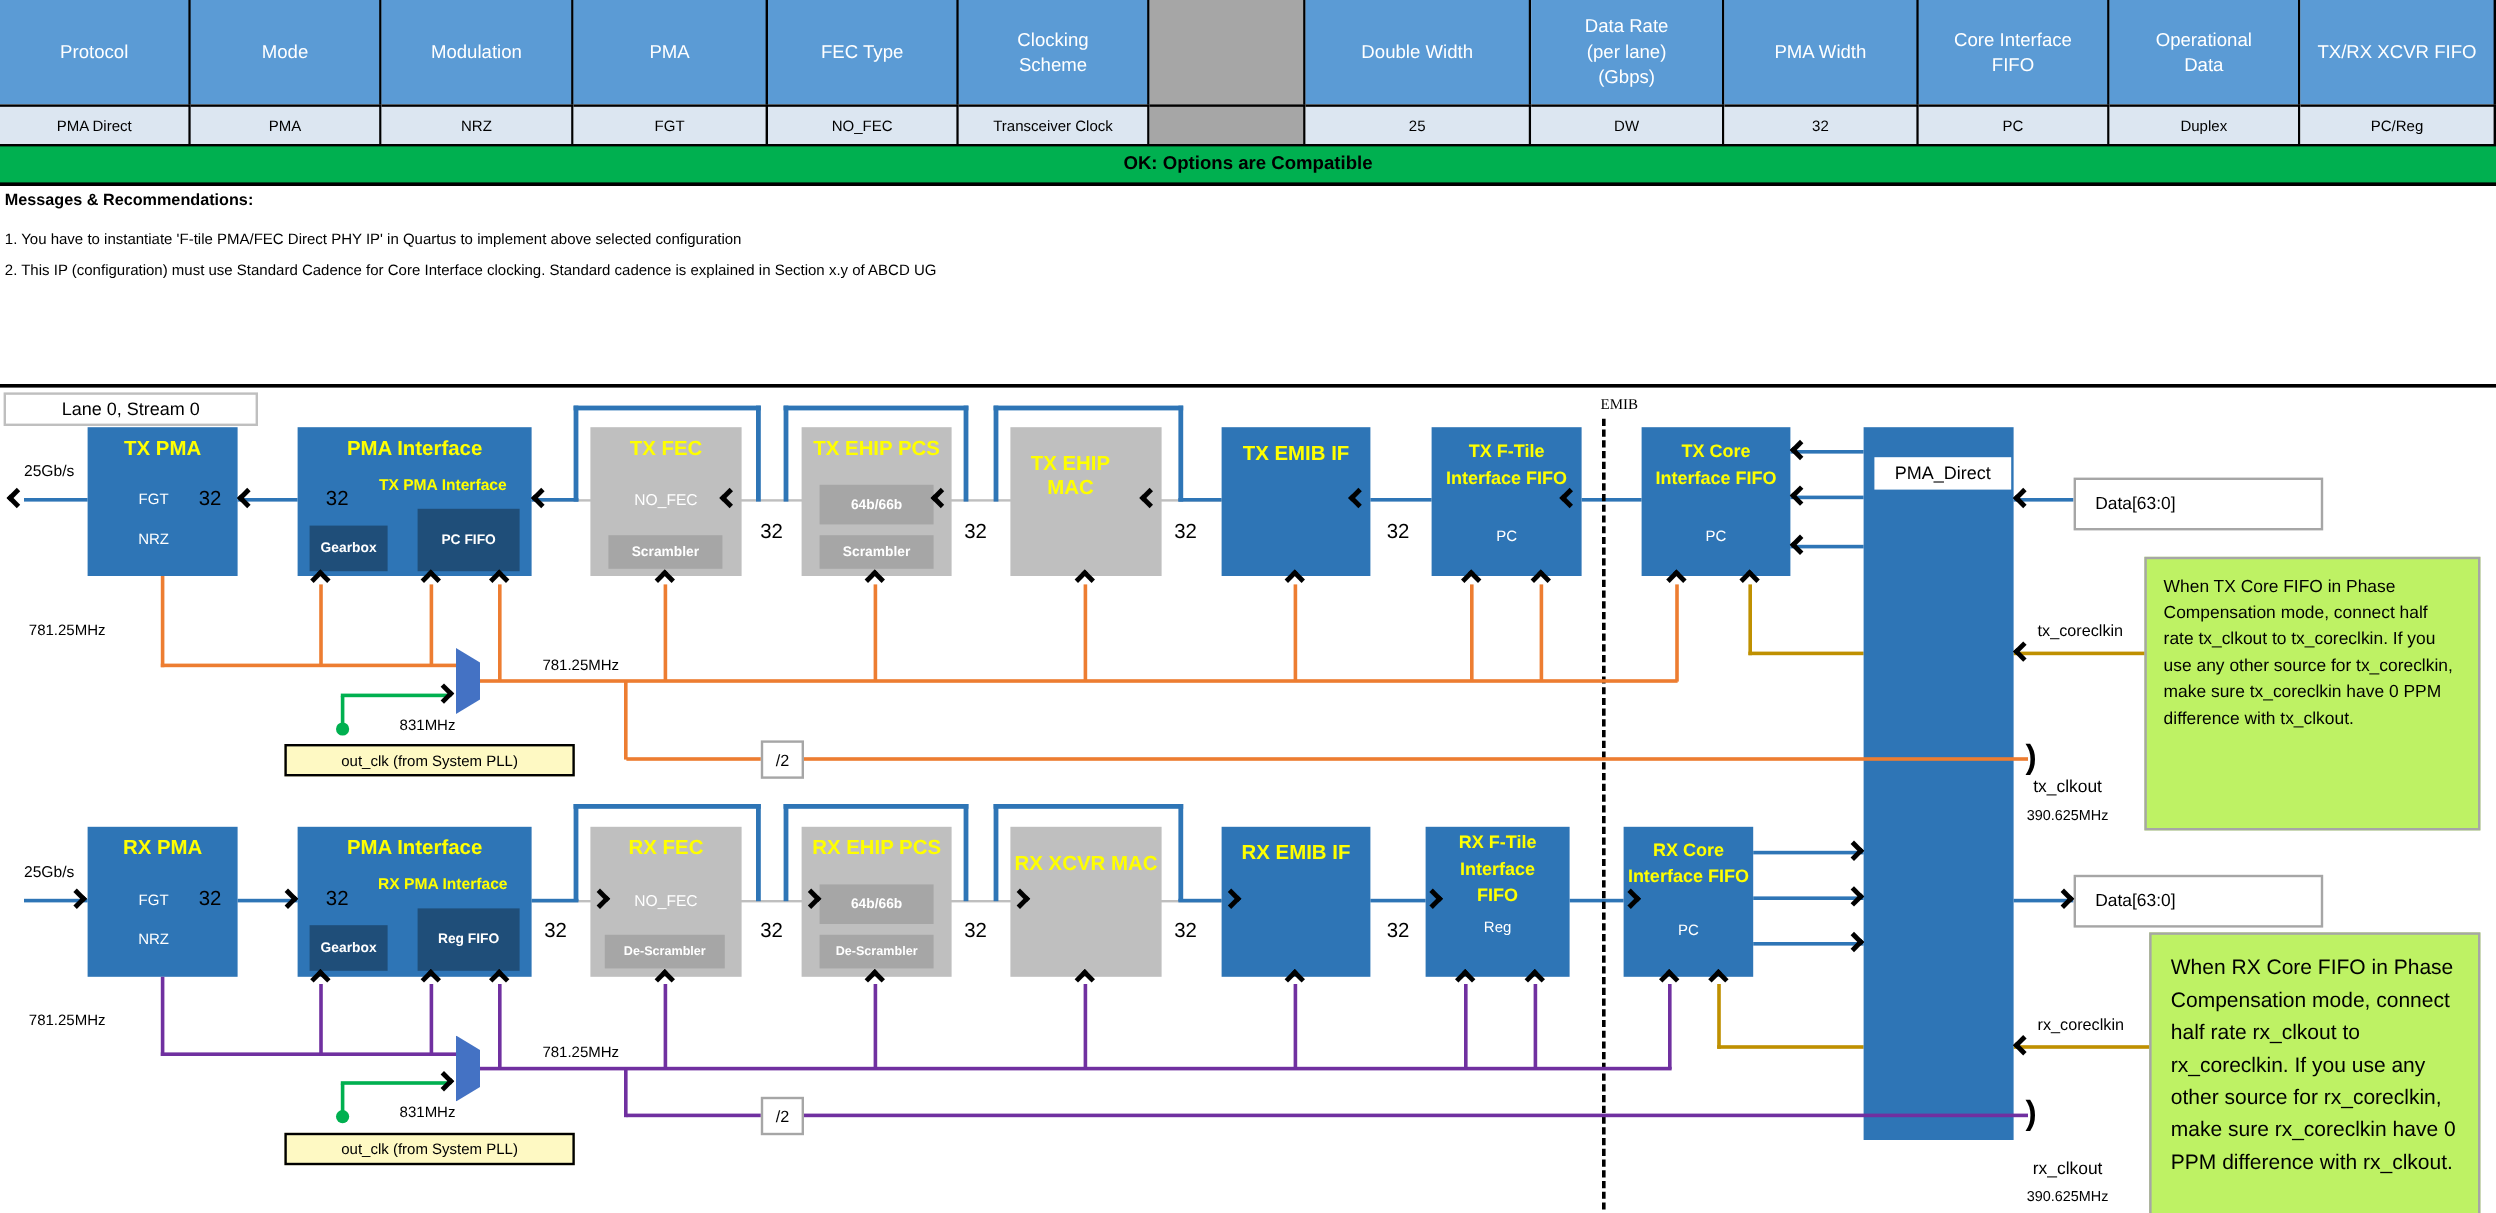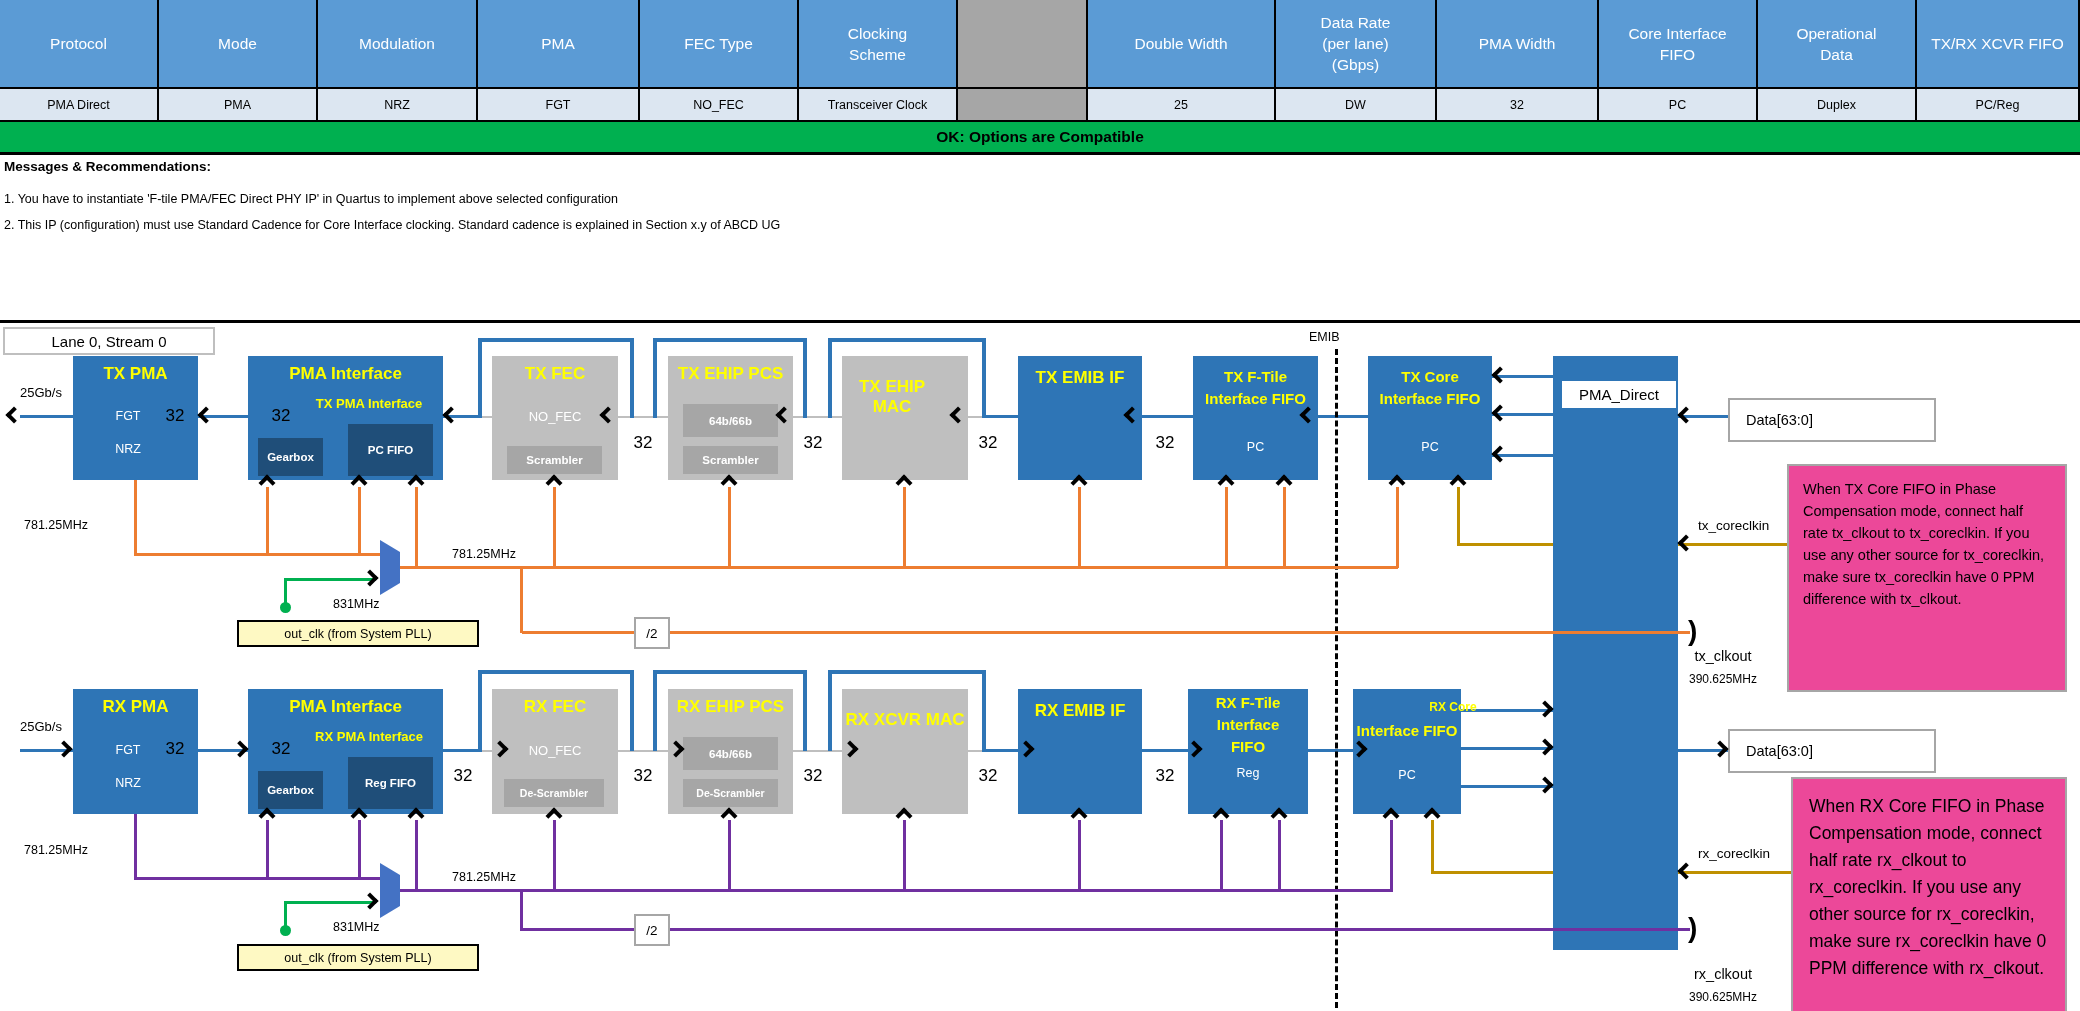--- a/index.html
+++ b/index.html
@@ -35,21 +35,21 @@
   .cr{transform:rotate(-45deg);}
   .cu{transform:rotate(-135deg);}
   .n32{position:absolute;font-size:17px;color:#000;text-align:center;z-index:4;}
   .lbl{position:absolute;font-size:12.5px;color:#000;z-index:4;}
   .box{position:absolute;background:#fff;border:2px solid #A6A6A6;z-index:4;}
   .bbox{position:absolute;background:#fef9c3;border:2px solid #000;display:flex;align-items:center;justify-content:center;font-size:12.5px;z-index:4;}
   .paren{position:absolute;font-size:28px;font-weight:bold;color:#000;z-index:4;line-height:30px;}
   .mux{position:absolute;background:#4472C4;clip-path:polygon(0 0,100% 22%,100% 78%,0 100%);z-index:4;}
   .dash{position:absolute;width:0;border-left:3px dashed #000;z-index:3;}
   .sep{position:absolute;left:0;top:320px;width:2080px;height:3px;background:#000;}
-  .note{position:absolute;background:#ec4899;border:2px solid #A6A6A6;color:#000;z-index:4;}
+  .note{position:absolute;background:#bef264;border:2px solid #A6A6A6;color:#000;z-index:4;}
 </style>
 </head>
 <body>
 
 <div id="stage">
 
   <div class="trow" style="top:0;">
     <div class="hcell">
         <span class="hin">Protocol</span>
       </div>
@@ -108,21 +108,21 @@
 
   <div class="banner">OK: Options are Compatible</div>
 
   <div class="msghead" style="left:4px;top:159px;">Messages &amp; Recommendations:</div>
   <div class="msg" style="left:4px;top:192px;">1.  You have to instantiate 'F-tile PMA/FEC Direct PHY IP' in Quartus to implement above selected configuration</div>
   <div class="msg" style="left:4px;top:218px;">2. This IP (configuration) must use Standard Cadence for Core Interface clocking. Standard cadence is explained in Section x.y of ABCD UG</div>
 
   <div class="sep"></div>
 
   <div class="box" style="left:3px;top:327px;width:208px;height:24px;border-color:#BFBFBF;display:flex;align-items:center;justify-content:center;font-size:15px;">Lane 0, Stream 0</div>
-  <div class="lbl" style="left:1309px;top:330px;width:56px;text-align:left;">EMIB</div>
+  <div class="lbl" style="left:1309px;top:330px;width:56px;text-align:right;font-family:Liberation Serif, serif;">EMIB</div>
   <div class="dash" style="left:1335px;top:349px;height:659px;"></div>
 
   <div class="yl" style="left:1457px;top:543px;width:96px;height:3px;"></div>
   <div class="yl" style="left:1457px;top:487px;width:3px;height:59px;"></div>
   <div class="yl" style="left:1678px;top:543px;width:128px;height:3px;"></div>
   <div class="yl" style="left:1431px;top:871px;width:122px;height:3px;"></div>
   <div class="yl" style="left:1431px;top:820px;width:3px;height:54px;"></div>
   <div class="yl" style="left:1678px;top:871px;width:128px;height:3px;"></div>
 
   <div class="blk" style="left:1553px;top:356px;width:125px;height:594px;"></div>
@@ -318,21 +318,21 @@
   <div class="blk" style="left:1188px;top:689px;width:120px;height:125px;"></div>
   <div class="t" style="left:1188px;top:694px;width:120px;font-size:15px;">RX F-Tile</div>
   <div class="t" style="left:1188px;top:716px;width:120px;font-size:15px;">Interface</div>
   <div class="t" style="left:1188px;top:738px;width:120px;font-size:15px;">FIFO</div>
   <div class="wt" style="left:1188px;top:766px;width:120px;font-size:12.5px;">Reg</div>
 
   <div class="bl" style="left:1308px;top:749px;width:45px;height:3px;"></div>
   <div class="chev cr" style="left:1353px;top:743px;"></div>
 
   <div class="blk" style="left:1353px;top:689px;width:108px;height:125px;"></div>
-  <div class="t" style="left:1399px;top:700px;width:108px;font-size:12px;">RX Core</div>
+  <div class="t" style="left:1353px;top:700px;width:108px;font-size:15px;">RX Core</div>
   <div class="t" style="left:1353px;top:722px;width:108px;font-size:15px;">Interface FIFO</div>
   <div class="wt" style="left:1353px;top:768px;width:108px;font-size:12.5px;">PC</div>
 
   <div class="bl" style="left:1461px;top:709px;width:92px;height:3px;"></div>
   <div class="bl" style="left:1461px;top:747px;width:92px;height:3px;"></div>
   <div class="bl" style="left:1461px;top:785px;width:92px;height:3px;"></div>
   <div class="chev cr" style="left:1539px;top:703px;"></div>
   <div class="chev cr" style="left:1539px;top:741px;"></div>
   <div class="chev cr" style="left:1539px;top:779px;"></div>
 

